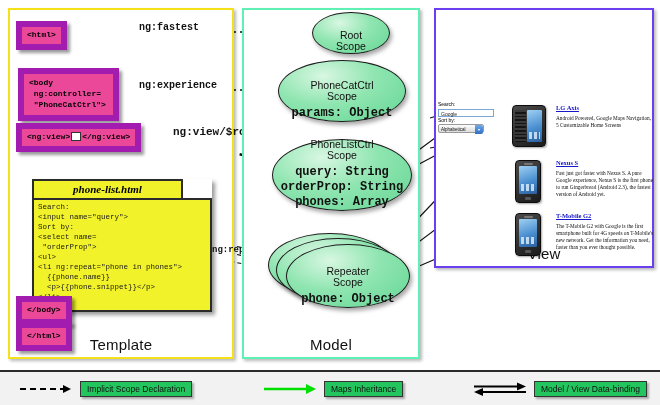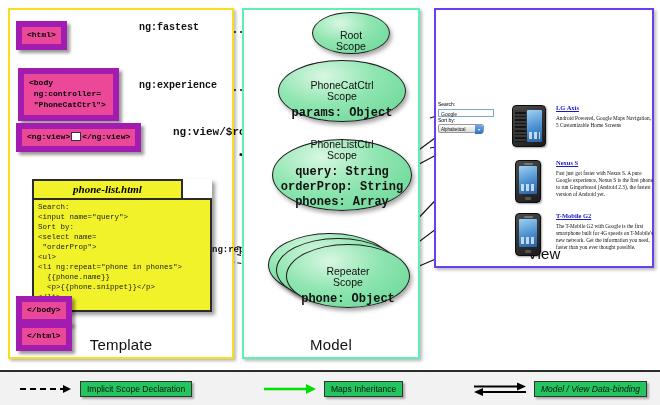--- a/index.html
+++ b/index.html
@@ -117,21 +117,21 @@
   #item-2{left:556px;top:159px;}
   #item-3{left:556px;top:212px;}
 
   
   #legend{position:absolute;left:0;top:370px;width:660px;height:35px;
           background:#f2f2f2;border-top:2px solid #2b2b2b;}
   .lg-item{position:absolute;top:9px;display:flex;align-items:center;}
   .lg-box{border:1.6px solid #333;background:#22c55e;font-size:8.5px;color:#111;
           padding:2px 6px;box-shadow:1.5px 1.5px 2px rgba(0,0,0,.3);
           white-space:nowrap;}
-  #lg-1{left:18px;} #lg-2{left:262px;} #lg-3{left:472px;font-style:italic;}
+  #lg-1{left:18px;} #lg-2{left:262px;} #lg-3{left:472px;}
   .lg-art{width:56px;height:14px;margin-right:6px;}
 </style>
 </head>
 <body>
 
 <div id="root">
 
   <svg id="wires">
     <defs>
       <marker id="ah" markerWidth="7" markerHeight="7" refX="6" refY="3" orient="auto">

